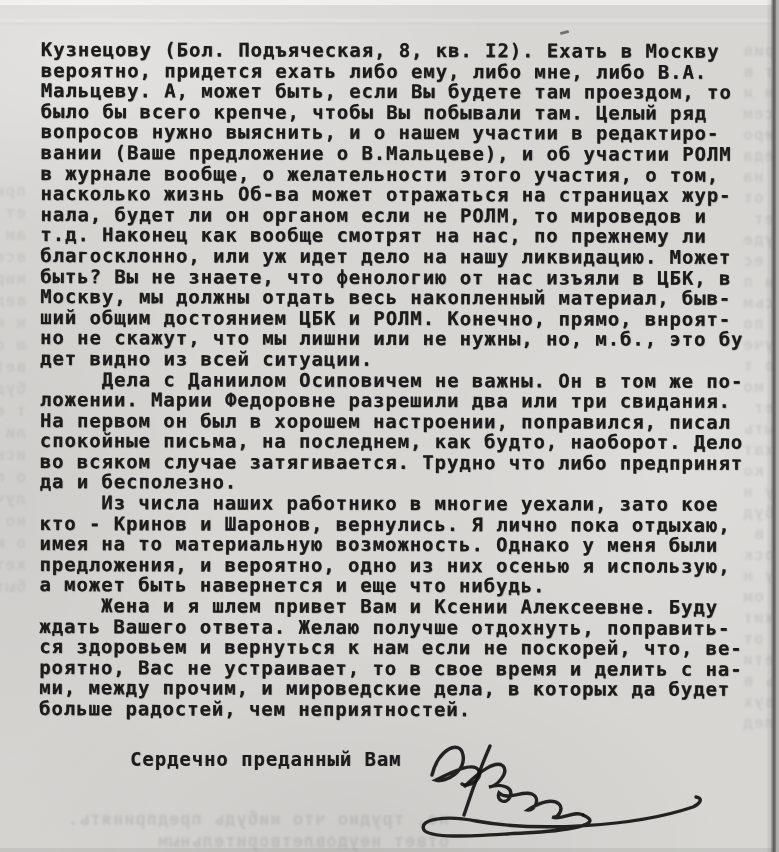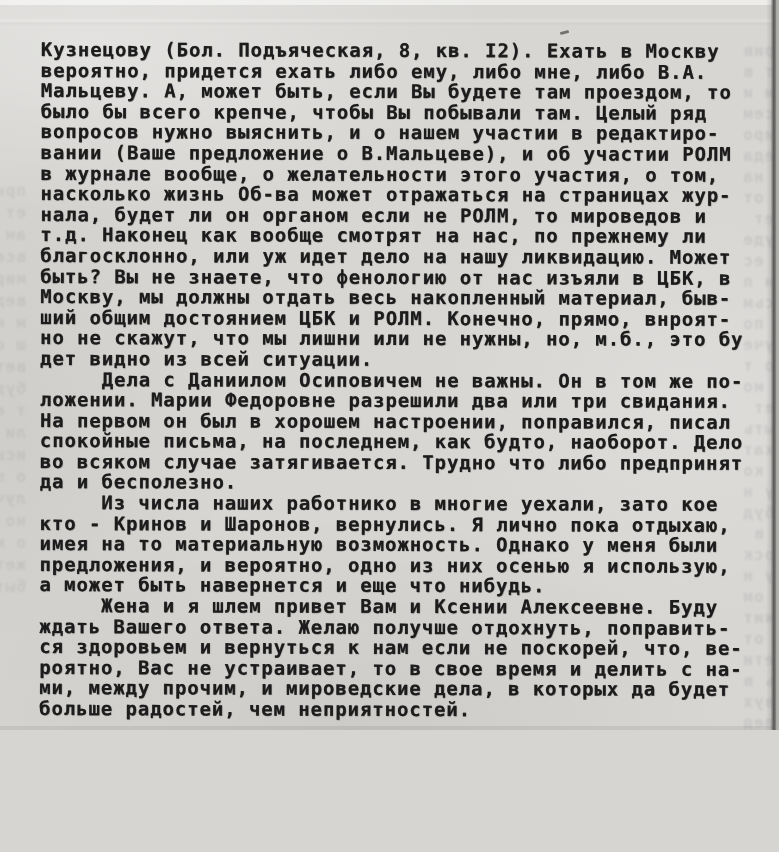--- a/index.html
+++ b/index.html
@@ -2,21 +2,21 @@
 <html><head>
 <meta charset="utf-8">
 <style>
   html,body{margin:0;padding:0;}
   body{
     width:779px;height:852px;overflow:hidden;
     font-family:"DejaVu Sans Mono", monospace;
     background:#d6d5d2;
   }
   .page{
-    position:relative;width:779px;height:730px;overflow:hidden;
+    position:relative;width:779px;height:852px;overflow:hidden;
     background:
       radial-gradient(ellipse 620px 260px at 12% 6%, rgba(255,255,255,.30), transparent 65%),
       radial-gradient(ellipse 420px 380px at 88% 55%, rgba(255,255,255,.16), transparent 60%),
       radial-gradient(ellipse 540px 300px at 45% 99%, rgba(0,0,0,.05), transparent 70%),
       radial-gradient(ellipse 300px 600px at 2% 60%, rgba(0,0,0,.04), transparent 70%),
       #d7d6d3;
   }
   .top-strip{position:absolute;left:0;top:0;width:100%;height:5px;background:rgba(255,255,255,.55);}
   .bottom-strip{position:absolute;left:0;bottom:0;width:100%;height:4px;background:rgba(0,0,0,.07);}
   .scan-edge{
@@ -121,20 +121,21 @@
       <div class="line">предложения, и вероятно, одно из них осенью я использую,</div>
       <div class="line">а может быть навернется и еще что нибудь.</div>
       <div class="line">     Жена и я шлем привет Вам и Ксении Алексеевне. Буду</div>
       <div class="line">ждать Вашего ответа. Желаю получше отдохнуть, поправить-</div>
       <div class="line">ся здоровьем и вернуться к нам если не поскорей, что, ве-</div>
       <div class="line">роятно, Вас не устраивает, то в свое время и делить с на-</div>
       <div class="line">ми, между прочим, и мироведские дела, в которых да будет</div>
       <div class="line">больше радостей, чем неприятностей.</div>
     </div>
 
+  <div class="closing-row">Сердечно преданный Вам</div>
 
   <svg class="signature" viewBox="0 0 332 121" xmlns="http://www.w3.org/2000/svg" aria-hidden="true">
     <path d="M30,44 C36,18 58,8 61,24 C64,40 44,52 34,49 C52,40 72,30 77,40 C81,48 66,57 60,53"></path>
     <path d="M88,15 C78,38 69,62 62,84"></path>
     <path d="M63,55 C78,40 94,29 101,35 C107,41 96,55 87,56 C99,52 112,56 108,66 C104,74 94,70 97,62 C106,70 120,59 130,63 C139,67 133,80 126,79 C136,72 150,67 157,73 C162,78 156,88 150,86 C160,90 172,79 181,84"></path>
     <path d="M181,84 C205,94 162,100 122,102 C82,104 30,109 22,99 C16,88 44,84 74,90 C134,101 232,96 291,76 C299,72 301,67 294,66"></path>
   </svg>
 
   <div class="bottom-strip"></div>
   <div class="scan-edge"></div>

